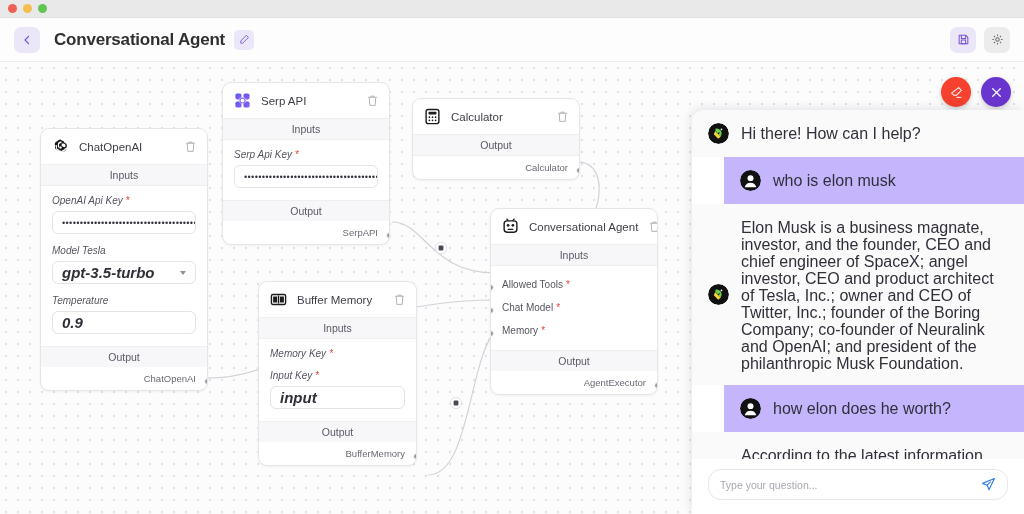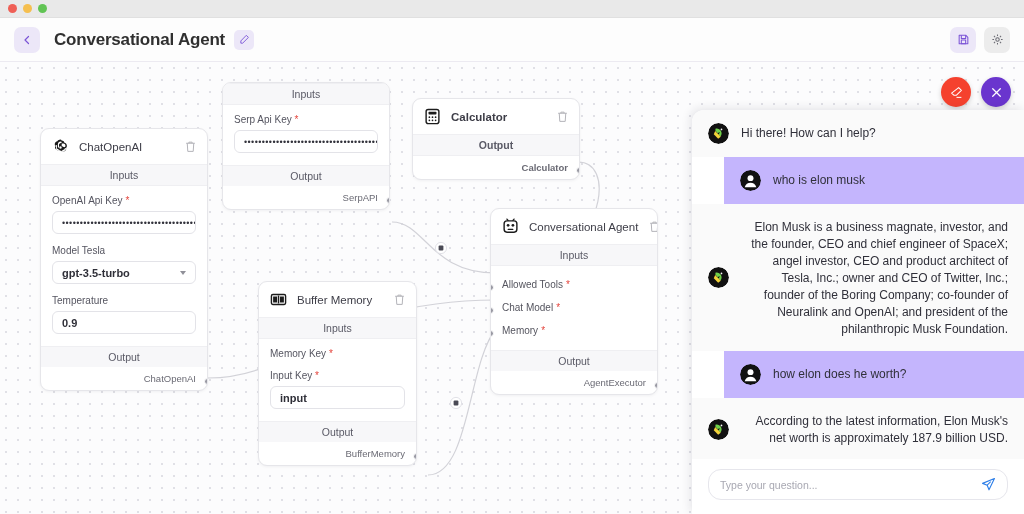--- a/index.html
+++ b/index.html
@@ -60,28 +60,28 @@
     display:flex; align-items:center; gap:10px;
     padding:9px 10px 9px 11px;
   }
   .node-title { font-size:11.5px; color:#3d3d47; flex:1; white-space:nowrap; }
   .trash { width:13px; height:13px; flex:none; opacity:.55; cursor:pointer; }
   .band {
     background:#f7f7f9; border-top:1px solid #efeff2; border-bottom:1px solid #efeff2;
     text-align:center; font-size:10.5px; color:#5a5a66; padding:4px 0;
   }
   .band.out { border-bottom:none; }
-  .node-body { padding:9px 11px 10px 11px; }
+  .node-body { padding:9px 11px 10px 11px;font-style:italic; }
   .field { margin-bottom:11px; }
   .field:last-child { margin-bottom:2px; }
   .flabel { font-size:10px; color:#555560; margin-bottom:5px; display:block; }
   .req { color:#e4443c; font-size:10px; }
   .input {
     width:100%; height:23px; border:1px solid #e3e3e8; border-radius:6px;
-    background:#fff; font-size:11px; color:#2f2f38;
+    background:#fff; font-size:15px; color:#2f2f38;
     padding:0 9px; display:flex; align-items:center;
     font-family:"Liberation Sans", sans-serif;
   }
   .input.pw { letter-spacing:0.4px; font-size:9px; color:#33333c; overflow:hidden; white-space:nowrap; }
   .input.sel { justify-content:space-between; font-weight:bold; }
   .input.val { font-weight:bold; }
   .caret { width:0;height:0;border-left:3.5px solid transparent;border-right:3.5px solid transparent;border-top:4px solid #909098; }
 
   
   .anchor-row {
@@ -109,21 +109,21 @@
     position:absolute; left:692px; top:110px; width:332px; height:404px;
     background:#fff; border-top-left-radius:12px;
     box-shadow:-2px -2px 10px rgba(30,30,50,.10);
     display:flex; flex-direction:column; overflow:hidden;
   }
   .msgs { flex:1; overflow:hidden; }
   .msg { display:flex; gap:12px; padding:13px 16px; align-items:flex-start; }
   .msg.bot { background:#fafafa; }
   .msg.user { background:#c4b5fd;margin-left:32px; }
   .avatar { width:21px; height:21px; border-radius:50%; flex:none; }
-  .msg-text { font-size:12px; line-height:17px; color:#30303a; padding-top:2px;text-align:right; }
+  .msg-text { font-size:16px; line-height:17px; color:#30303a; padding-top:2px; }
   .msg.bot.long { align-items:center; }
   .chatbar { padding:10px 16px 14px 16px; background:#fff; }
   .chatinput {
     height:31px; border:1px solid #e6e6ec; border-radius:13px;
     display:flex; align-items:center; padding:0 11px;
   }
   .chatinput .ph { flex:1; font-size:10.5px; color:#a8a8b2; }
 </style>
 </head>
 <body>
@@ -218,35 +218,55 @@
         </div>
       </div>
       <div class="band out">Output</div>
       <div class="anchor-row right">
         <span>ChatOpenAI</span>
         <span class="port r" style="top:11px;"></span>
       </div>
     </div>
 
     <div class="node" style="left:222px; top:20px; width:168px;">
+      <div class="node-head">
+        <svg class="node-icon" viewBox="0 0 24 24">
+          <defs>
+              <linearGradient id="sg" x1="0" y1="0" x2="1" y2="1">
+            <stop offset="0" stop-color="#4f5bf0"></stop>
+                <stop offset="1" stop-color="#9b5cf0"></stop>
+          </linearGradient>
+            </defs>
+          <rect x="2" y="2" width="8.6" height="8.6" rx="2.4" fill="url(#sg)"></rect>
+          <rect x="13.4" y="2" width="8.6" height="8.6" rx="2.4" fill="url(#sg)"></rect>
+          <rect x="2" y="13.4" width="8.6" height="8.6" rx="2.4" fill="url(#sg)"></rect>
+          <rect x="13.4" y="13.4" width="8.6" height="8.6" rx="2.4" fill="url(#sg)"></rect>
+          <circle cx="12" cy="12" r="4.6" fill="#ffffff"></circle>
+          <path d="M12 7.6c2.4 0 4.4 2 4.4 4.4s-2 4.4-4.4 4.4-4.4-2-4.4-4.4 2-4.4 4.4-4.4zm0 1.6c-1.5 0-2.8 1.3-2.8 2.8s1.3 2.8 2.8 2.8 2.8-1.3 2.8-2.8-1.3-2.8-2.8-2.8z" fill="url(#sg)"></path>
+        </svg>
+        <span class="node-title">Serp API</span>
+        <svg class="trash" viewBox="0 0 24 24" fill="none" stroke="#72727c" stroke-width="1.8">
+          <path d="M4 6h16M9 6V4h6v2M6 6l1 15h10l1-15"></path>
+        </svg>
+      </div>
       <div class="band">Inputs</div>
       <div class="node-body">
         <div class="field">
           <label class="flabel"><span>Serp Api Key</span> <span class="req">*</span></label>
           <div class="input pw">••••••••••••••••••••••••••••••••••••••••••••••</div>
         </div>
       </div>
       <div class="band out">Output</div>
       <div class="anchor-row right">
         <span>SerpAPI</span>
         <span class="port r" style="top:11px;"></span>
       </div>
     </div>
 
-    <div class="node" style="left:412px; top:36px; width:168px;font-weight:bold;">
+    <div class="node" style="left:412px; top:36px; width:168px;">
       <div class="node-head">
         <svg class="node-icon" viewBox="0 0 24 24">
           <rect x="3" y="2" width="18" height="20" rx="3" fill="none" stroke="#1c1c1c" stroke-width="2"></rect>
           <rect x="6.4" y="5.2" width="11.2" height="4" rx="1" fill="#1c1c1c"></rect>
           <circle cx="7.6" cy="13" r="1.2" fill="#1c1c1c"></circle>
             <circle cx="12" cy="13" r="1.2" fill="#1c1c1c"></circle>
             <circle cx="16.4" cy="13" r="1.2" fill="#1c1c1c"></circle>
           <circle cx="7.6" cy="17.4" r="1.2" fill="#1c1c1c"></circle>
             <circle cx="12" cy="17.4" r="1.2" fill="#1c1c1c"></circle>
             <circle cx="16.4" cy="17.4" r="1.2" fill="#1c1c1c"></circle>

